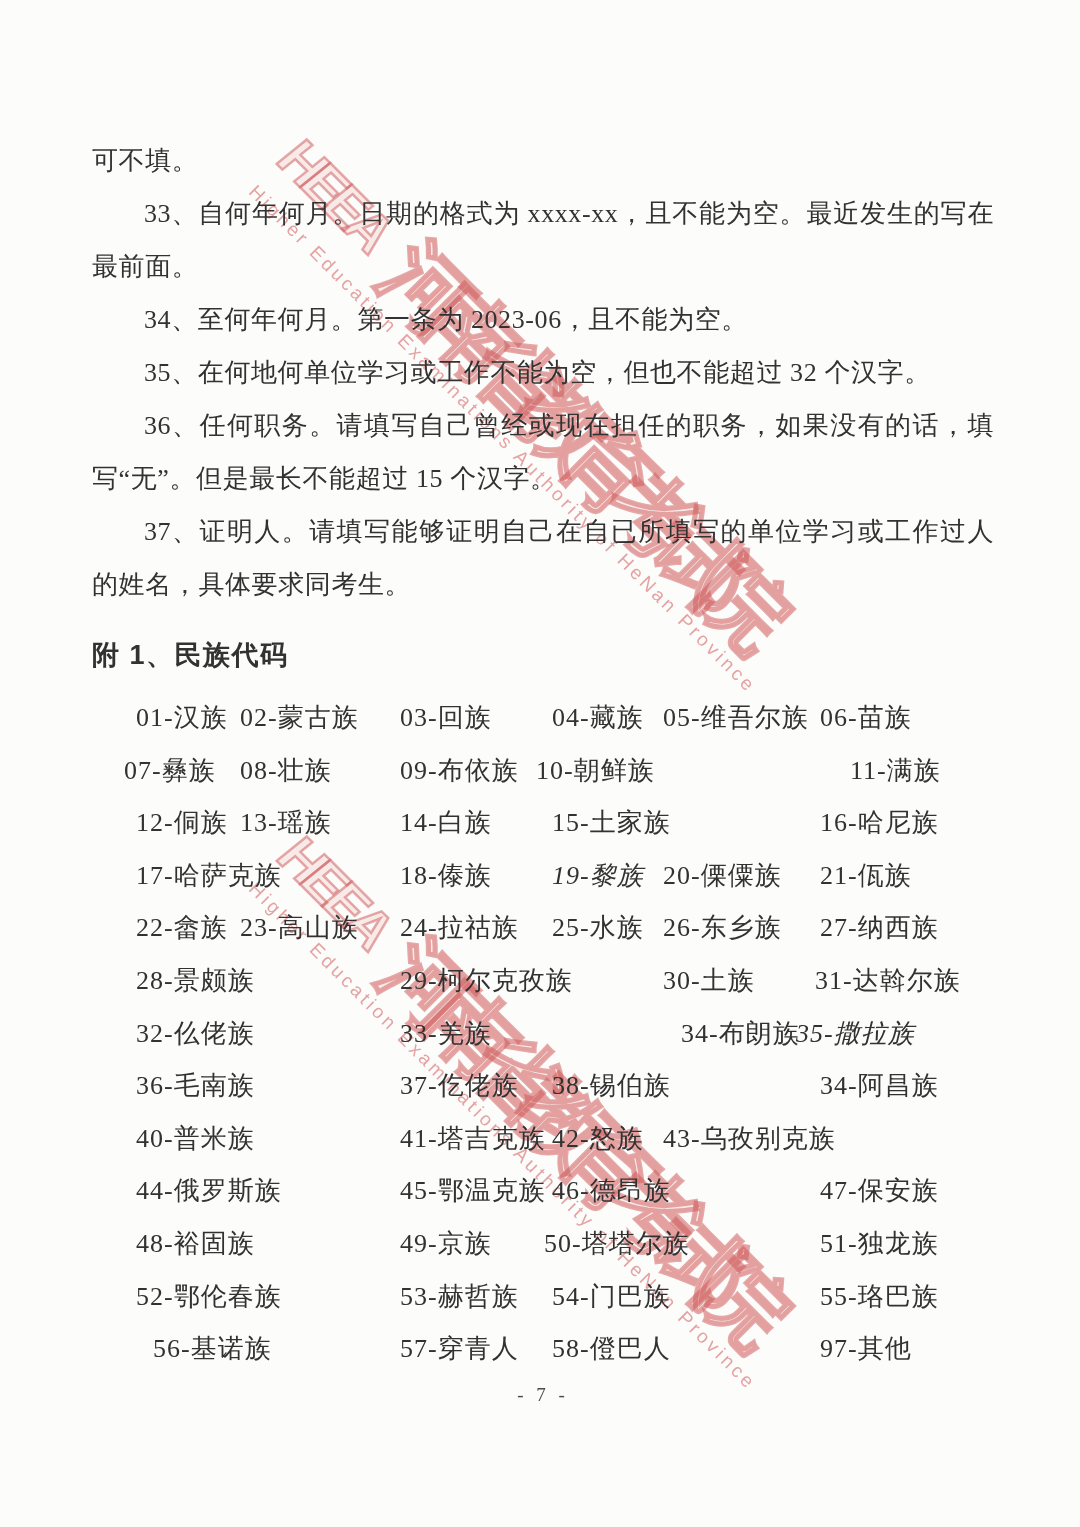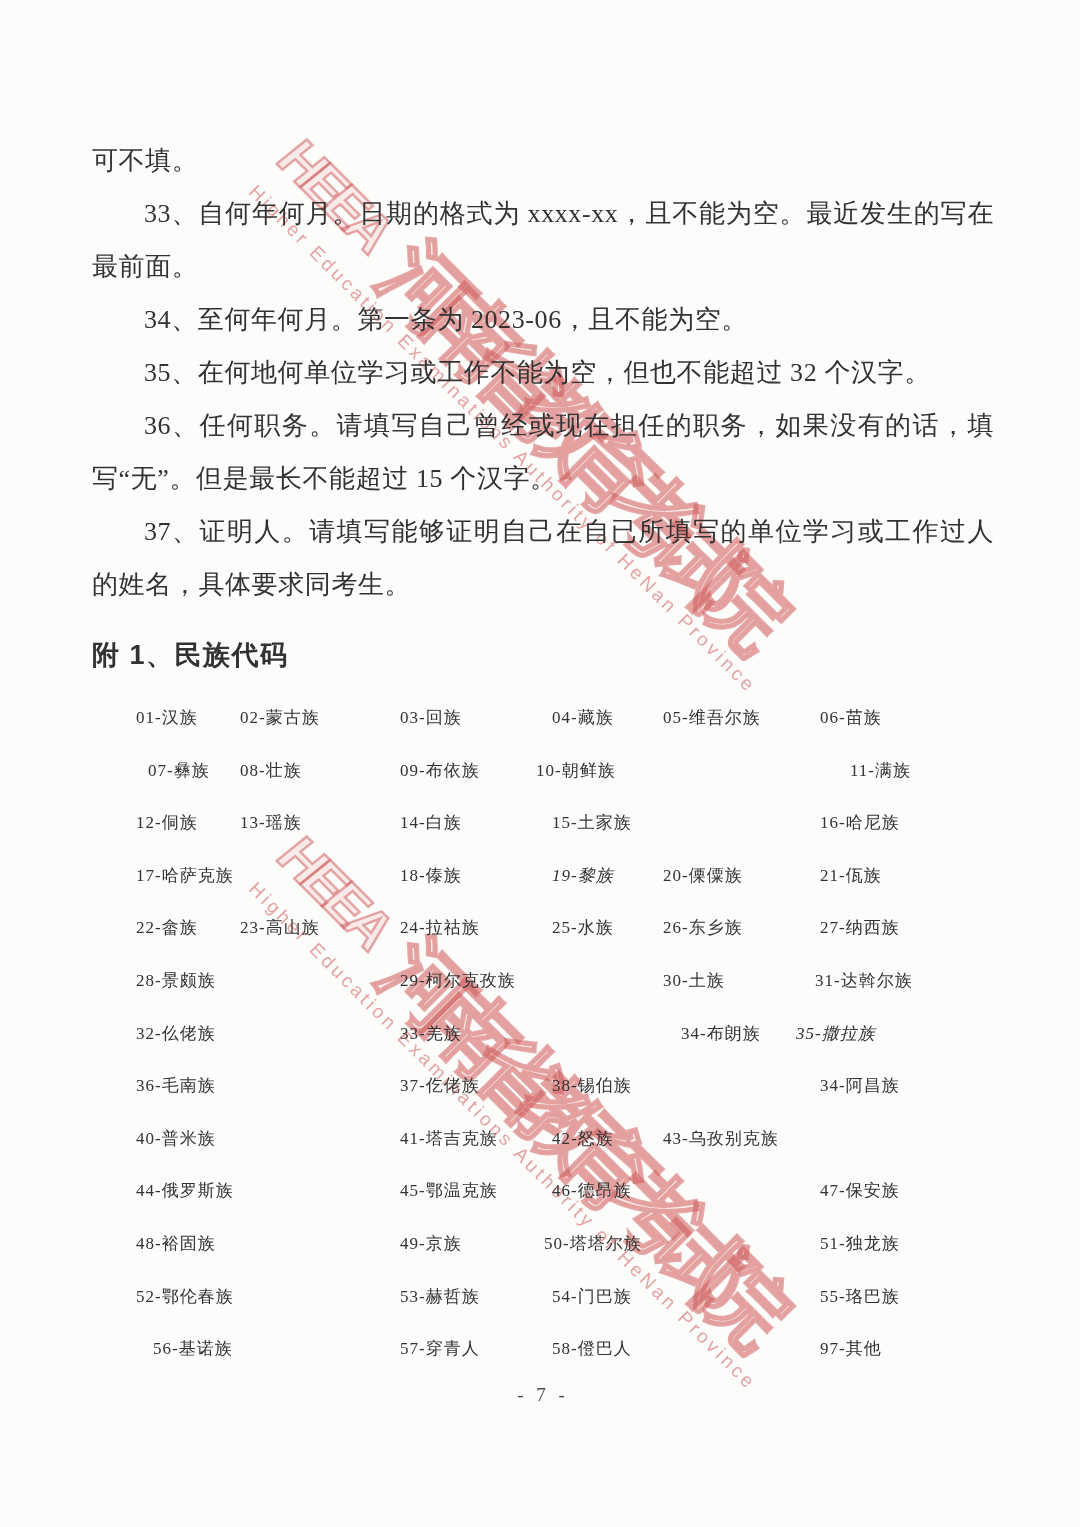--- a/index.html
+++ b/index.html
@@ -64,21 +64,21 @@
     margin:18px 0 0 0;
     font-family:"Liberation Sans","DejaVu Sans",sans-serif;
     font-weight:700;
     font-size:27px;line-height:53px;
     letter-spacing:1.5px;
   }
   .code-list{margin-top:10px;position:relative;}
   .code-row{position:relative;height:52.6px;}
   .code-item{
     position:absolute;top:0;
-    font-size:17px;line-height:52.6px;
+    font-size:26px;line-height:52.6px;
     letter-spacing:1px;
     white-space:nowrap;
   }
   .pageno{
     margin-top:4px;
     text-align:center;
     font-size:19px;line-height:30px;
     letter-spacing:4px;
     color:#4a4a4a;
   }
@@ -113,21 +113,21 @@
     <div id="code-list" class="code-list">
         <div class="code-row">
           <span class="code-item" style="left: 44px;">01-汉族</span>
           <span class="code-item" style="left: 148px;">02-蒙古族</span>
           <span class="code-item" style="left: 308px;">03-回族</span>
           <span class="code-item" style="left: 460px;">04-藏族</span>
           <span class="code-item" style="left: 571px;">05-维吾尔族</span>
           <span class="code-item" style="left: 728px;">06-苗族</span>
         </div>
         <div class="code-row">
-          <span class="code-item" style="left: 56px;">07-彝族</span>
+          <span class="code-item" style="left: 32px;">07-彝族</span>
           <span class="code-item" style="left: 148px;">08-壮族</span>
           <span class="code-item" style="left: 308px;">09-布依族</span>
           <span class="code-item" style="left: 444px;">10-朝鲜族</span>
           <span class="code-item" style="left: 758px;">11-满族</span>
         </div>
         <div class="code-row">
           <span class="code-item" style="left: 44px;">12-侗族</span>
           <span class="code-item" style="left: 148px;">13-瑶族</span>
           <span class="code-item" style="left: 308px;">14-白族</span>
           <span class="code-item" style="left: 460px;">15-土家族</span>

